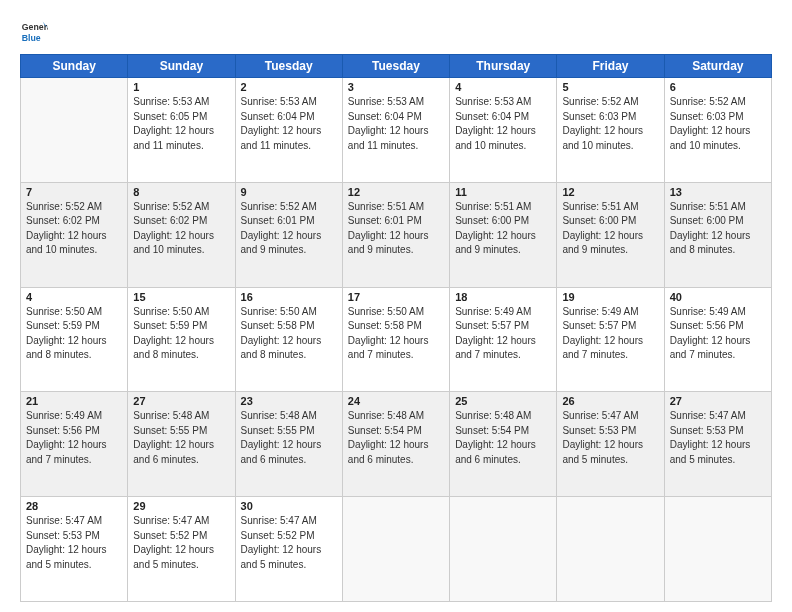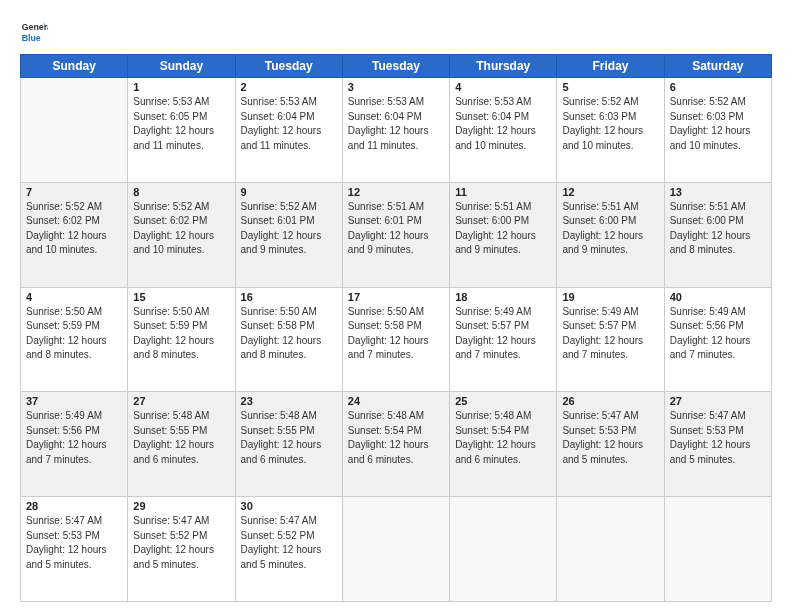--- a/index.html
+++ b/index.html
@@ -214,21 +214,21 @@
             <span class="day-num">19</span>
             <div class="day-info">Sunrise: 5:49 AM<br>Sunset: 5:57 PM<br>Daylight: 12 hours<br>and 7 minutes.</div>
           </td>
           <td>
             <span class="day-num">40</span>
             <div class="day-info">Sunrise: 5:49 AM<br>Sunset: 5:56 PM<br>Daylight: 12 hours<br>and 7 minutes.</div>
           </td>
         </tr>
         <tr class="row-shaded">
           <td>
-            <span class="day-num">37</span>
+            <span class="day-num">21</span>
             <div class="day-info">Sunrise: 5:49 AM<br>Sunset: 5:56 PM<br>Daylight: 12 hours<br>and 7 minutes.</div>
           </td>
           <td>
             <span class="day-num">27</span>
             <div class="day-info">Sunrise: 5:48 AM<br>Sunset: 5:55 PM<br>Daylight: 12 hours<br>and 6 minutes.</div>
           </td>
           <td>
             <span class="day-num">23</span>
             <div class="day-info">Sunrise: 5:48 AM<br>Sunset: 5:55 PM<br>Daylight: 12 hours<br>and 6 minutes.</div>
           </td>

